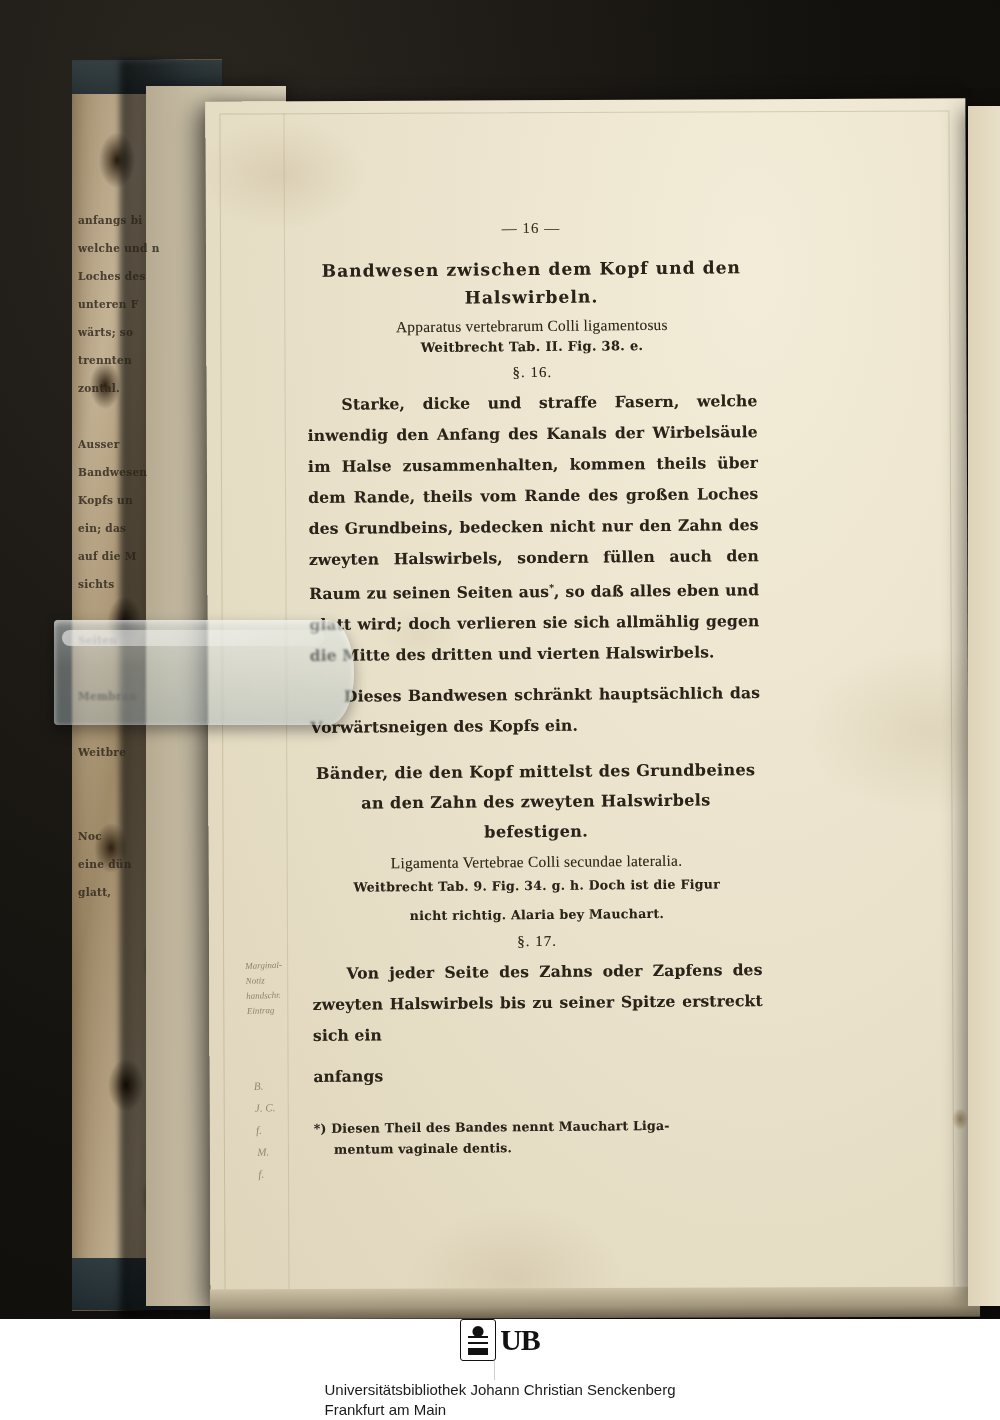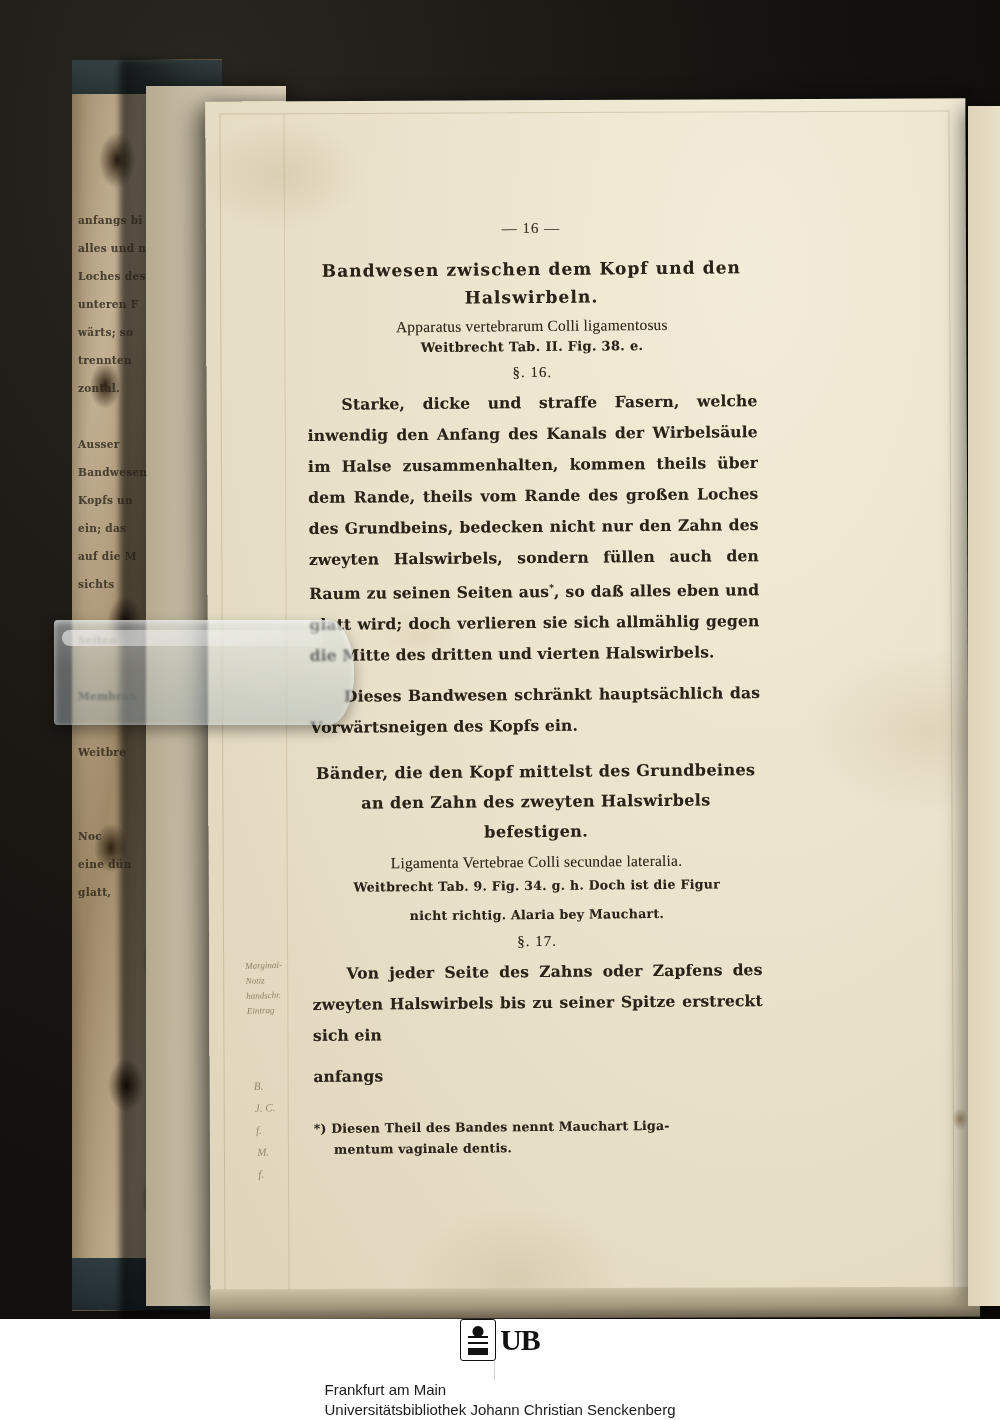--- a/index.html
+++ b/index.html
@@ -481,21 +481,21 @@
         <div>B.</div>
         <div>J. C.</div>
         <div>f.</div>
         <div>M.</div>
         <div>f.</div>
       </div>
 
     <div class="page-right"></div>
     <div class="page-right-text fraktur">
         <div>anfangs bi</div>
-        <div>alles und n</div>
+        <div>welche und n</div>
         <div>Loches des</div>
         <div>unteren F</div>
         <div>wärts;  so</div>
         <div>trennten</div>
         <div>zontal.</div>
         <div>&nbsp;</div>
         <div>Ausser</div>
         <div>Bandwesen</div>
         <div>Kopfs un</div>
         <div>ein; das</div>
@@ -525,18 +525,18 @@
 
   <div class="footer">
     <div class="footer-logo">
       <div class="ub-mark">
         <span class="ub-seal"></span>
         <span class="ub-letters">UB</span>
       </div>
     </div>
     <div class="footer-divider"></div>
     <div class="footer-text">
+      <div>Universitätsbibliothek Johann Christian Senckenberg</div>
       <div>Frankfurt am Main</div>
-      <div>Universitätsbibliothek Johann Christian Senckenberg</div>
     </div>
   </div>
 
 </div>
 
 </body></html>

